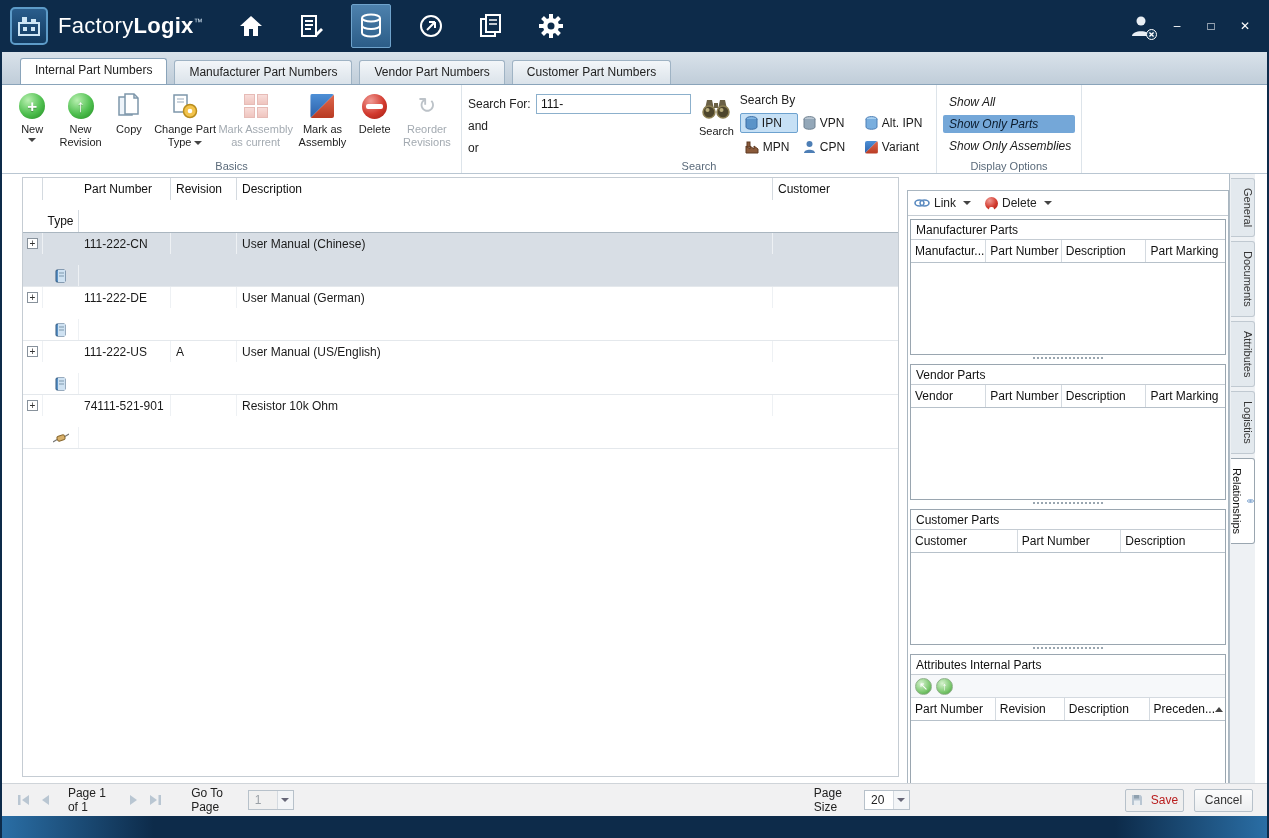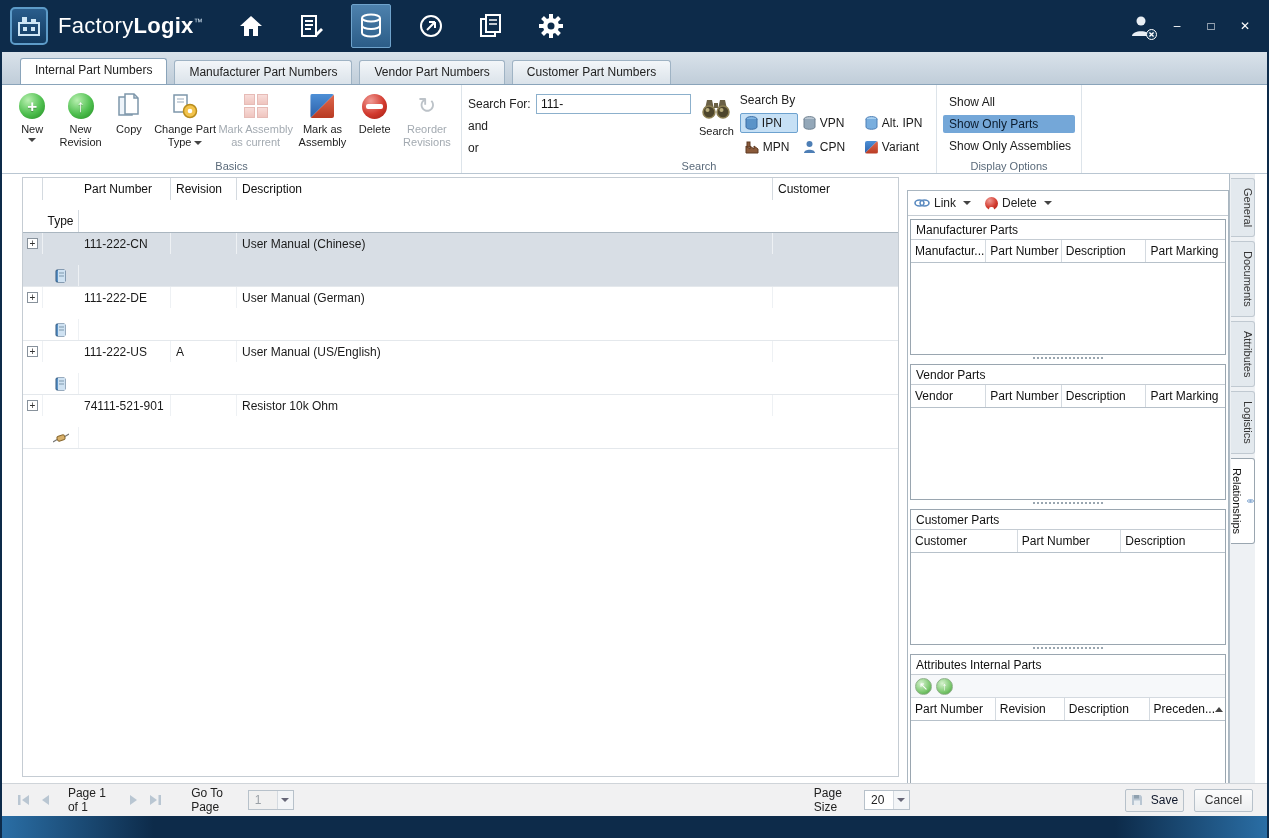--- a/index.html
+++ b/index.html
@@ -52,21 +52,21 @@
   .srow label { width:68px; color:#222; }
   .search-input { width:155px; height:20px; border:1px solid #8cb0cc; padding:1px 4px; font-family:"Liberation Sans",sans-serif; font-size:12px; color:#111; }
   .binocbtn { width:46px; display:flex; flex-direction:column; align-items:center; padding-top:4px; cursor:pointer; }
   .binocbtn .rlabel{ margin-top:6px; font-size:11px;}
   .searchby { margin-left:6px; }
   .searchby-title { margin-bottom:4px; color:#222; }
   .sb-grid { display:grid; grid-template-columns:58px 62px 76px; grid-auto-rows:24px; align-items:center; }
   .sb-opt { display:flex; align-items:center; gap:4px; padding:2px 4px; border:1px solid transparent; cursor:pointer; border-radius:2px; white-space:nowrap; }
   .sb-opt.selected { background:#c6e0f5; border-color:#6da2cf; }
   .disp-opts { display:flex; flex-direction:column; gap:4px; padding-top:4px; min-width:130px; }
-  .disp-opt { padding:2px 6px; cursor:pointer; white-space:nowrap; border-radius:2px; }
+  .disp-opt { padding:2px 6px; cursor:pointer; white-space:nowrap; border-radius:2px;font-style:italic; }
   .disp-opt.selected { background:#74a7d8; color:#0b1c2e; }
 
   
   .content { position:absolute; left:0; top:174px; right:0; height:609px; background:#fff; }
 
   
   .grid { position:absolute; left:20px; top:3px; width:877px; bottom:6px; border:1px solid #c5ccd3; background:#fff; display:flex; flex-direction:column; }
   .ghead, .grow { display:flex; }
   .ghead { border-bottom:1px solid #aab6c0; background:#fff; }
   .ghead .c { font-weight:400; color:#111; border-right:1px solid #d4dae0; height:22px; display:flex; align-items:center; padding:0 5px; cursor:pointer; }
@@ -102,21 +102,21 @@
   .navbtn { width:22px; height:20px; display:flex; align-items:center; justify-content:center; margin-right:4px; cursor:default; }
   .pg-status { margin:0 10px; color:#222; }
   .goto-label { margin:0 8px 0 24px; color:#222; }
   .combo { display:flex; align-items:center; border:1px solid #b7c1ca; background:#fff; height:20px; }
   .combo .cval { padding:0 6px; min-width:28px; color:#222; }
   .combo .carr { width:16px; height:100%; border-left:1px solid #d4dae0; display:flex; align-items:center; justify-content:center; background:#f3f5f7; }
   .combo .carr::after { content:""; width:0;height:0;border-left:4px solid transparent;border-right:4px solid transparent;border-top:4px solid #667; }
   .combo.disabled { background:#f0f0f0; } .combo.disabled .cval{ color:#9aa0a6; }
   .psize-label { margin:0 8px 0 auto; color:#222; }
   .fbtn { width:76px; height:23px; margin-left:10px; border:1px solid #b7c1ca; background:linear-gradient(#fcfcfc,#eceef0); display:flex; align-items:center; justify-content:center; gap:5px; cursor:pointer; color:#333; border-radius:2px; }
-  .fbtn.disabled { color:#0f172a; cursor:default; background:#efefef;gap:8px; }
+  .fbtn.disabled { color:#b91c1c; cursor:default; background:#efefef;gap:8px; }
 
   .bottombar { position:absolute; left:0; top:816px; right:0; height:22px; background:linear-gradient(90deg,#2a6ea5 0%, #0d2b4a 12%, #0d2b4a 88%, #2a6ea5 100%); }
 
   svg { display:block; }
 </style>
 </head>
 <body>
 
 <div class="window">
 

